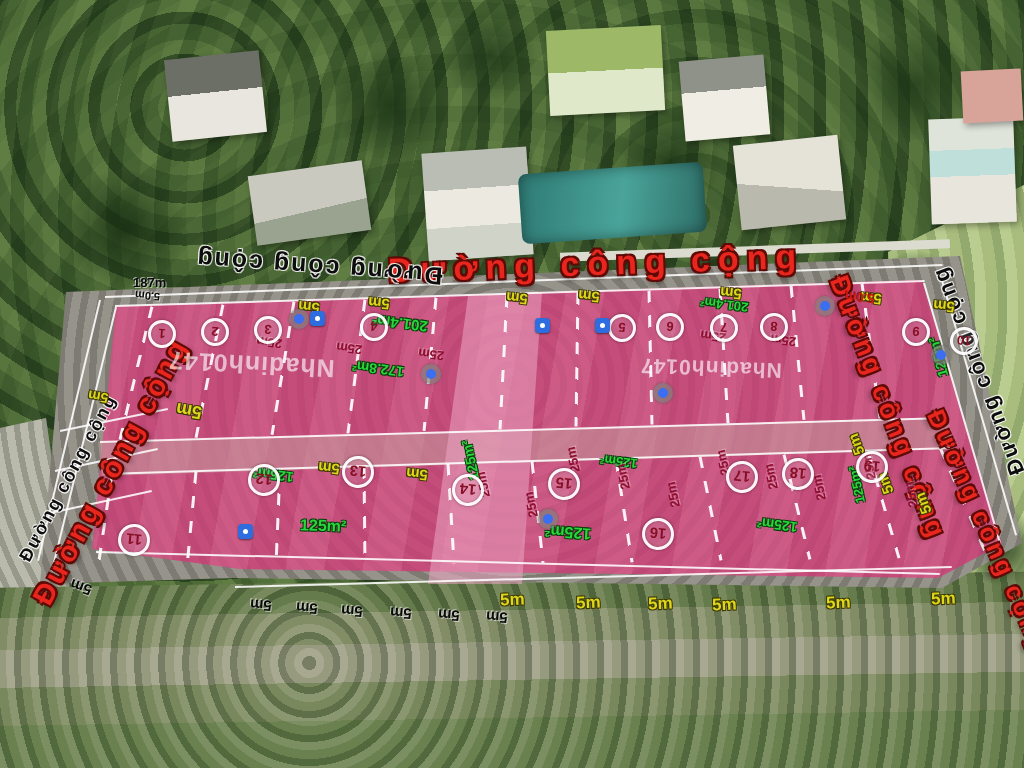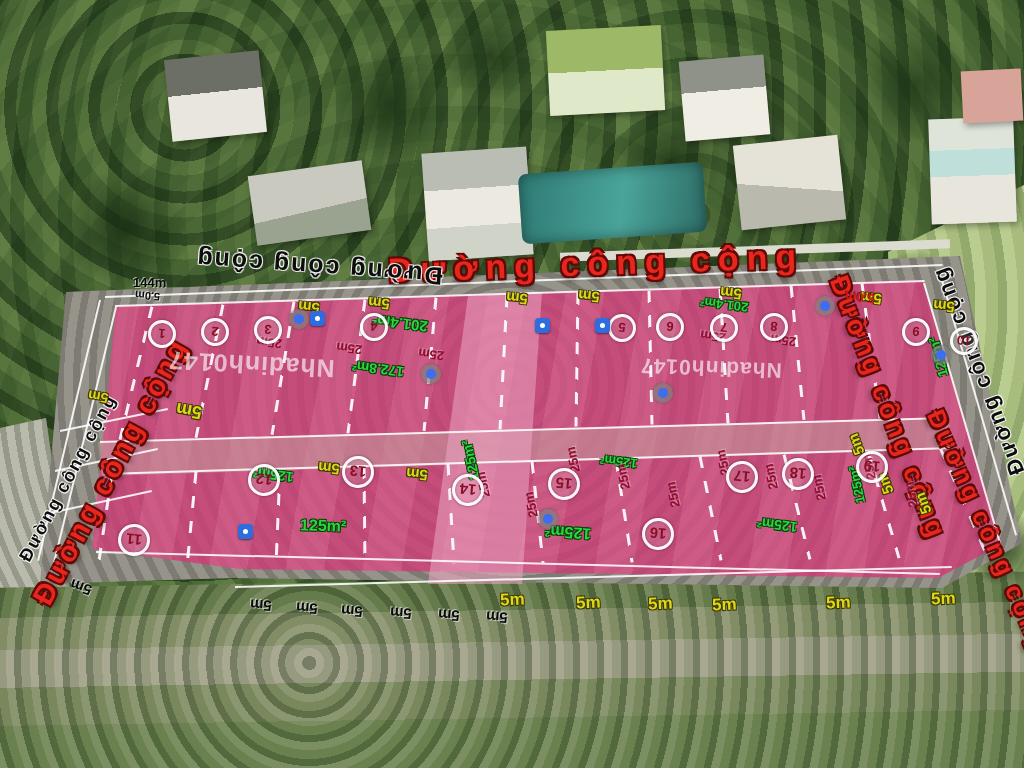--- a/index.html
+++ b/index.html
@@ -230,21 +230,21 @@
   <div class="lbl yellow-dim" style="left:931px;top:590px;transform:rotate(-2deg);font-size:17px;">5m</div>
 
   <div class="lbl black-dim" style="left:250px;top:598px;transform:rotate(184deg);">5m</div>
   <div class="lbl black-dim" style="left:296px;top:601px;transform:rotate(184deg);">5m</div>
   <div class="lbl black-dim" style="left:341px;top:604px;transform:rotate(184deg);">5m</div>
   <div class="lbl black-dim" style="left:390px;top:606px;transform:rotate(184deg);">5m</div>
   <div class="lbl black-dim" style="left:438px;top:608px;transform:rotate(184deg);">5m</div>
   <div class="lbl black-dim" style="left:486px;top:610px;transform:rotate(184deg);">5m</div>
   <div class="lbl black-dim" style="left:70px;top:580px;transform:rotate(200deg);">5m</div>
 
-  <div class="lbl black-dim" style="left:133px;top:276px;font-size:13px;">144m</div>
+  <div class="lbl black-dim" style="left:133px;top:276px;font-size:13px;">187m</div>
   <div class="lbl black-dim" style="left:135px;top:290px;transform:rotate(184deg);font-size:11px;">5.0m</div>
   <div class="lbl red-dim" style="left:845px;top:291px;transform:rotate(186deg);">5.0m</div>
 
   <div class="lbl darkred-dim" style="left:256px;top:336px;transform:rotate(187deg);">25m</div>
   <div class="lbl darkred-dim" style="left:336px;top:342px;transform:rotate(187deg);">25m</div>
   <div class="lbl darkred-dim" style="left:418px;top:348px;transform:rotate(187deg);">25m</div>
   <div class="lbl darkred-dim" style="left:700px;top:330px;transform:rotate(187deg);">25m</div>
   <div class="lbl darkred-dim" style="left:770px;top:334px;transform:rotate(187deg);">25m</div>
   <div class="lbl darkred-dim" style="left:470px;top:478px;transform:rotate(258deg);">25m</div>
   <div class="lbl darkred-dim" style="left:518px;top:498px;transform:rotate(258deg);">25m</div>

